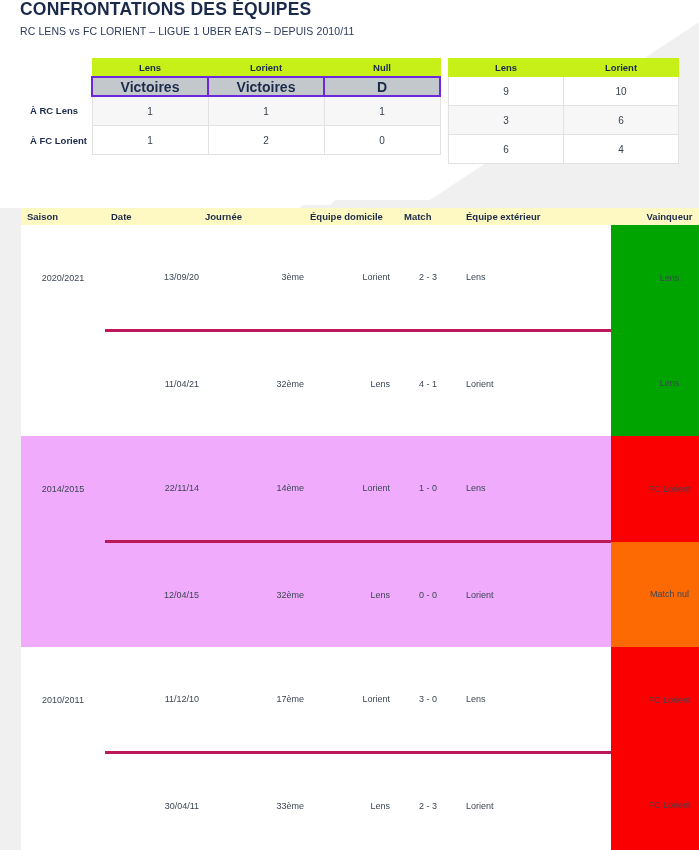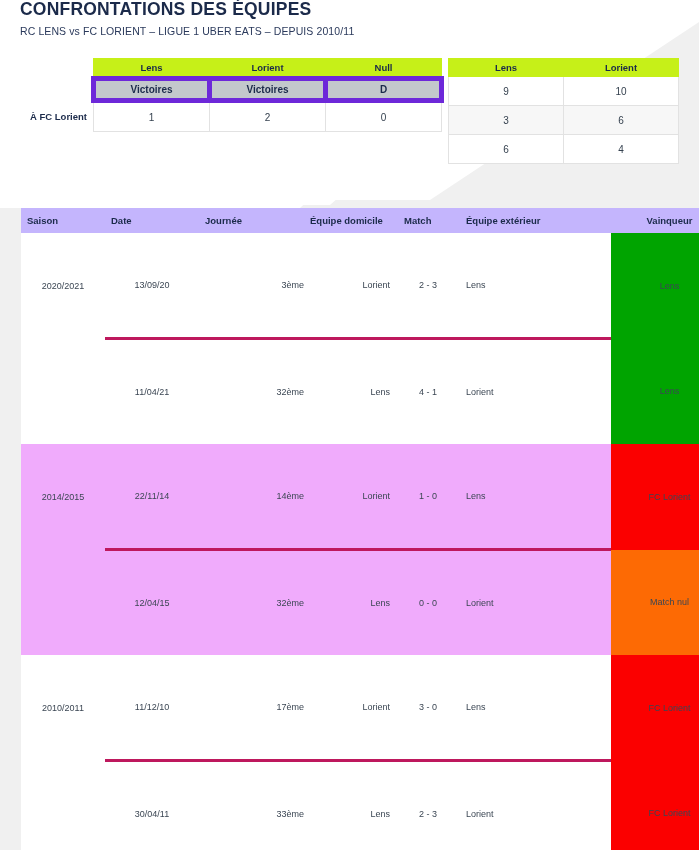--- a/index.html
+++ b/index.html
@@ -35,52 +35,52 @@
     text-align:center;
     vertical-align:middle;
     padding:0;
   }
   table.summary .hd-lime{
     background:#c6f018;color:#1b2a4a;font-weight:bold;height:17px;
     border:1px solid #c6f018;font-size:9.5px;
   }
   table.summary .hd-grey{
     background:#c3c8cc;color:#1b2a4a;font-weight:bold;height:17px;
-    border:5px solid #6d28d9;font-size:10px;
+    border:2px solid #6d28d9;font-size:14px;
   }
   table.summary .rowlabel{
     text-align:left;padding-left:9px;font-weight:bold;font-size:9.5px;
     background:transparent;border:none;color:#1b2a4a;white-space:nowrap;
   }
   table.summary .corner{border:none;background:transparent;}
   table.summary tbody td.val{height:28px;font-size:10px;color:#35414f;}
   table.summary tbody tr.odd td.val{background:#ffffff;}
   table.summary tbody tr.even td.val{background:#f7f7f7;}
 
   #tbl-wins{left:21px;}
   #tbl-wins .corner{width:70px;}
   #tbl-wins .c{width:115px;}
   #tbl-goals{left:448px;}
   #tbl-goals .c{width:114px;}
 
   
   .main-wrap{position:absolute;left:21px;top:208px;width:655px;z-index:3;}
   table.matches{border-collapse:collapse;width:655px;table-layout:fixed;}
   table.matches th{
-    background:#c4b5fd;color:#1b2a4a;font-weight:bold;
-    font-size:9.5px;height:25px;padding:0 0 0 6px;text-align:left;
+    background:#fef9c3;color:#1b2a4a;font-weight:bold;
+    font-size:9.5px;height:17px;padding:0 0 0 6px;text-align:left;
     white-space:nowrap;
   }
   table.matches th.win{text-align:center;padding:0;}
   table.matches td{
     font-size:9px;color:#3b4653;padding:0;height:104px;
     vertical-align:middle;
   }
   .c-saison{width:78px;text-align:center;}
-  .c-date{width:88px;text-align:center;}
+  .c-date{width:88px;text-align:right;}
   .c-journee{width:99px;text-align:right;}
   .c-home{width:80px;text-align:right;padding-right:8px !important;}
   .c-score{width:54px;text-align:center;}
   .c-away{width:101px;text-align:left;padding-left:8px !important;}
   .c-spacer{width:38px;}
   .c-win{width:117px;text-align:center;color:#2a2a2a;font-size:9px;}
 
   tr.band-white td.cell{background:#ffffff;}
   tr.band-grey  td.cell{background:#f0abfc;}
   tr.sep-top td.cell{border-top:3px solid #be185d;}
@@ -117,20 +117,26 @@
         <th class="hd-lime c">Null</th>
       </tr>
       <tr>
         <th class="corner"></th>
         <th class="hd-grey">Victoires</th>
         <th class="hd-grey">Victoires</th>
         <th class="hd-grey">D</th>
       </tr>
     </thead>
     <tbody>
+      <tr class="even">
+        <td class="rowlabel">À RC Lens</td>
+        <td class="val">1</td>
+        <td class="val">1</td>
+        <td class="val">1</td>
+      </tr>
       <tr class="odd">
         <td class="rowlabel">À FC Lorient</td>
         <td class="val">1</td>
         <td class="val">2</td>
         <td class="val">0</td>
       </tr>
     </tbody>
   </table>
 
   <table class="summary" id="tbl-goals">

